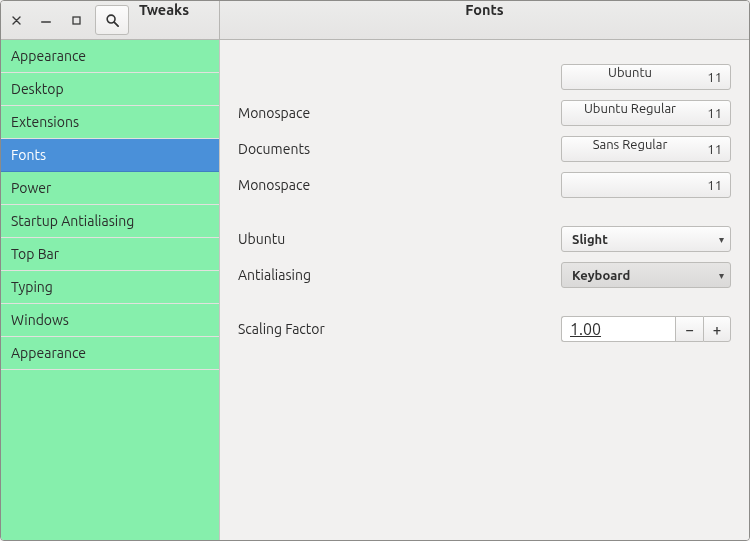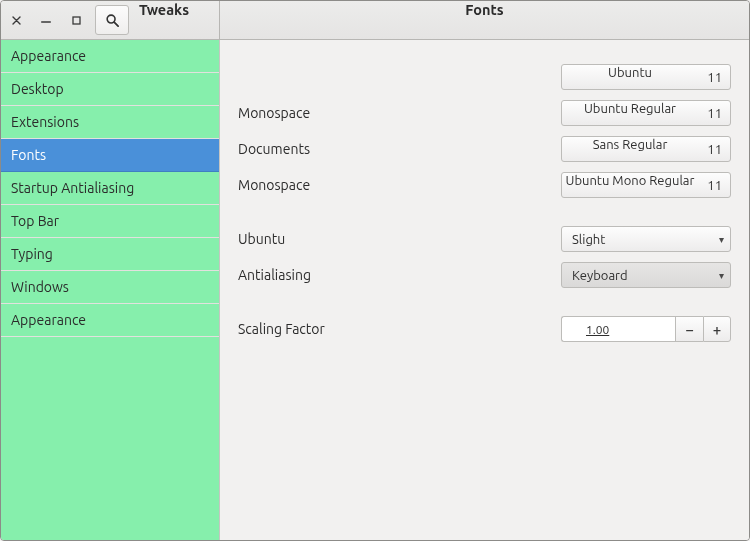--- a/index.html
+++ b/index.html
@@ -92,36 +92,37 @@
     margin-left:23px;
   }
   
   .dropdown {
     width:170px; height:26px;
     border:1px solid #bdbcb9; border-radius:3px;
     background:linear-gradient(to bottom,#fdfdfd,#edecec);
     display:flex; align-items:center;
     font-size:13px; color:#303030;
     padding:0 6px 0 10px;
+    font-weight:bold;
   }
   .dropdown.focused {
     background:linear-gradient(to bottom,#e6e5e4,#dad9d8);
   }
   .dropdown .ddlabel { flex:1; }
   .dropdown .ddarrow { font-size:10px; color:#4a4a4a; }
   
   .spinbox {
     display:flex; width:170px; height:26px;
   }
   .spinbox .spinval {
     flex:1; border:1px solid #bdbcb9; border-right:none;
     border-radius:3px 0 0 3px;
-    background:#fff; padding:0 24px;
-    display:flex; align-items:center;
-    font-size:12px;
+    background:#fff; padding:0 8px;
+    display:flex; align-items:center;
+    font-size:16px;
     text-decoration:underline;
   }
   .spinbox .spinbtn {
     width:28px; border:1px solid #bdbcb9;
     background:linear-gradient(to bottom,#fdfdfd,#edecec);
     display:flex; align-items:center; justify-content:center;
     font-size:15px; color:#3a3a3a; font-weight:500;
   }
   .spinbox .spinbtn.minus { border-right:none; }
   .spinbox .spinbtn.plus  { border-radius:0 3px 3px 0; }
@@ -158,20 +159,21 @@
     <span class="hb-center-title">Fonts</span>
   </div>
 </div>
 
 <div class="body-row">
   <div class="sidebar" id="sidebar">
       <div class="side-item">Appearance</div>
       <div class="side-item">Desktop</div>
       <div class="side-item">Extensions</div>
       <div class="side-item selected">Fonts</div>
+      <div class="side-item">Power</div>
       <div class="side-item">Startup Antialiasing</div>
       <div class="side-item">Top Bar</div>
       <div class="side-item">Typing</div>
       <div class="side-item">Windows</div>
       <div class="side-item">Appearance</div>
     </div>
 
   <div class="content">
 
     <div class="row">
@@ -194,21 +196,20 @@
       <div class="spacer"></div>
       <div class="fontbtn">
         <span class="fontname">Sans Regular</span>
         <span class="fontsize">11</span>
       </div>
     </div>
     <div class="row">
       <div class="label">Monospace</div>
       <div class="spacer"></div>
       <div class="fontbtn">
-        <span class="fontname">Ubuntu Mono Regular</span>
         <span class="fontsize">11</span>
       </div>
     </div>
 
     <div class="gap"></div>
 
     <div class="row">
       <div class="label">Ubuntu</div>
       <div class="spacer"></div>
       <div class="dropdown">

